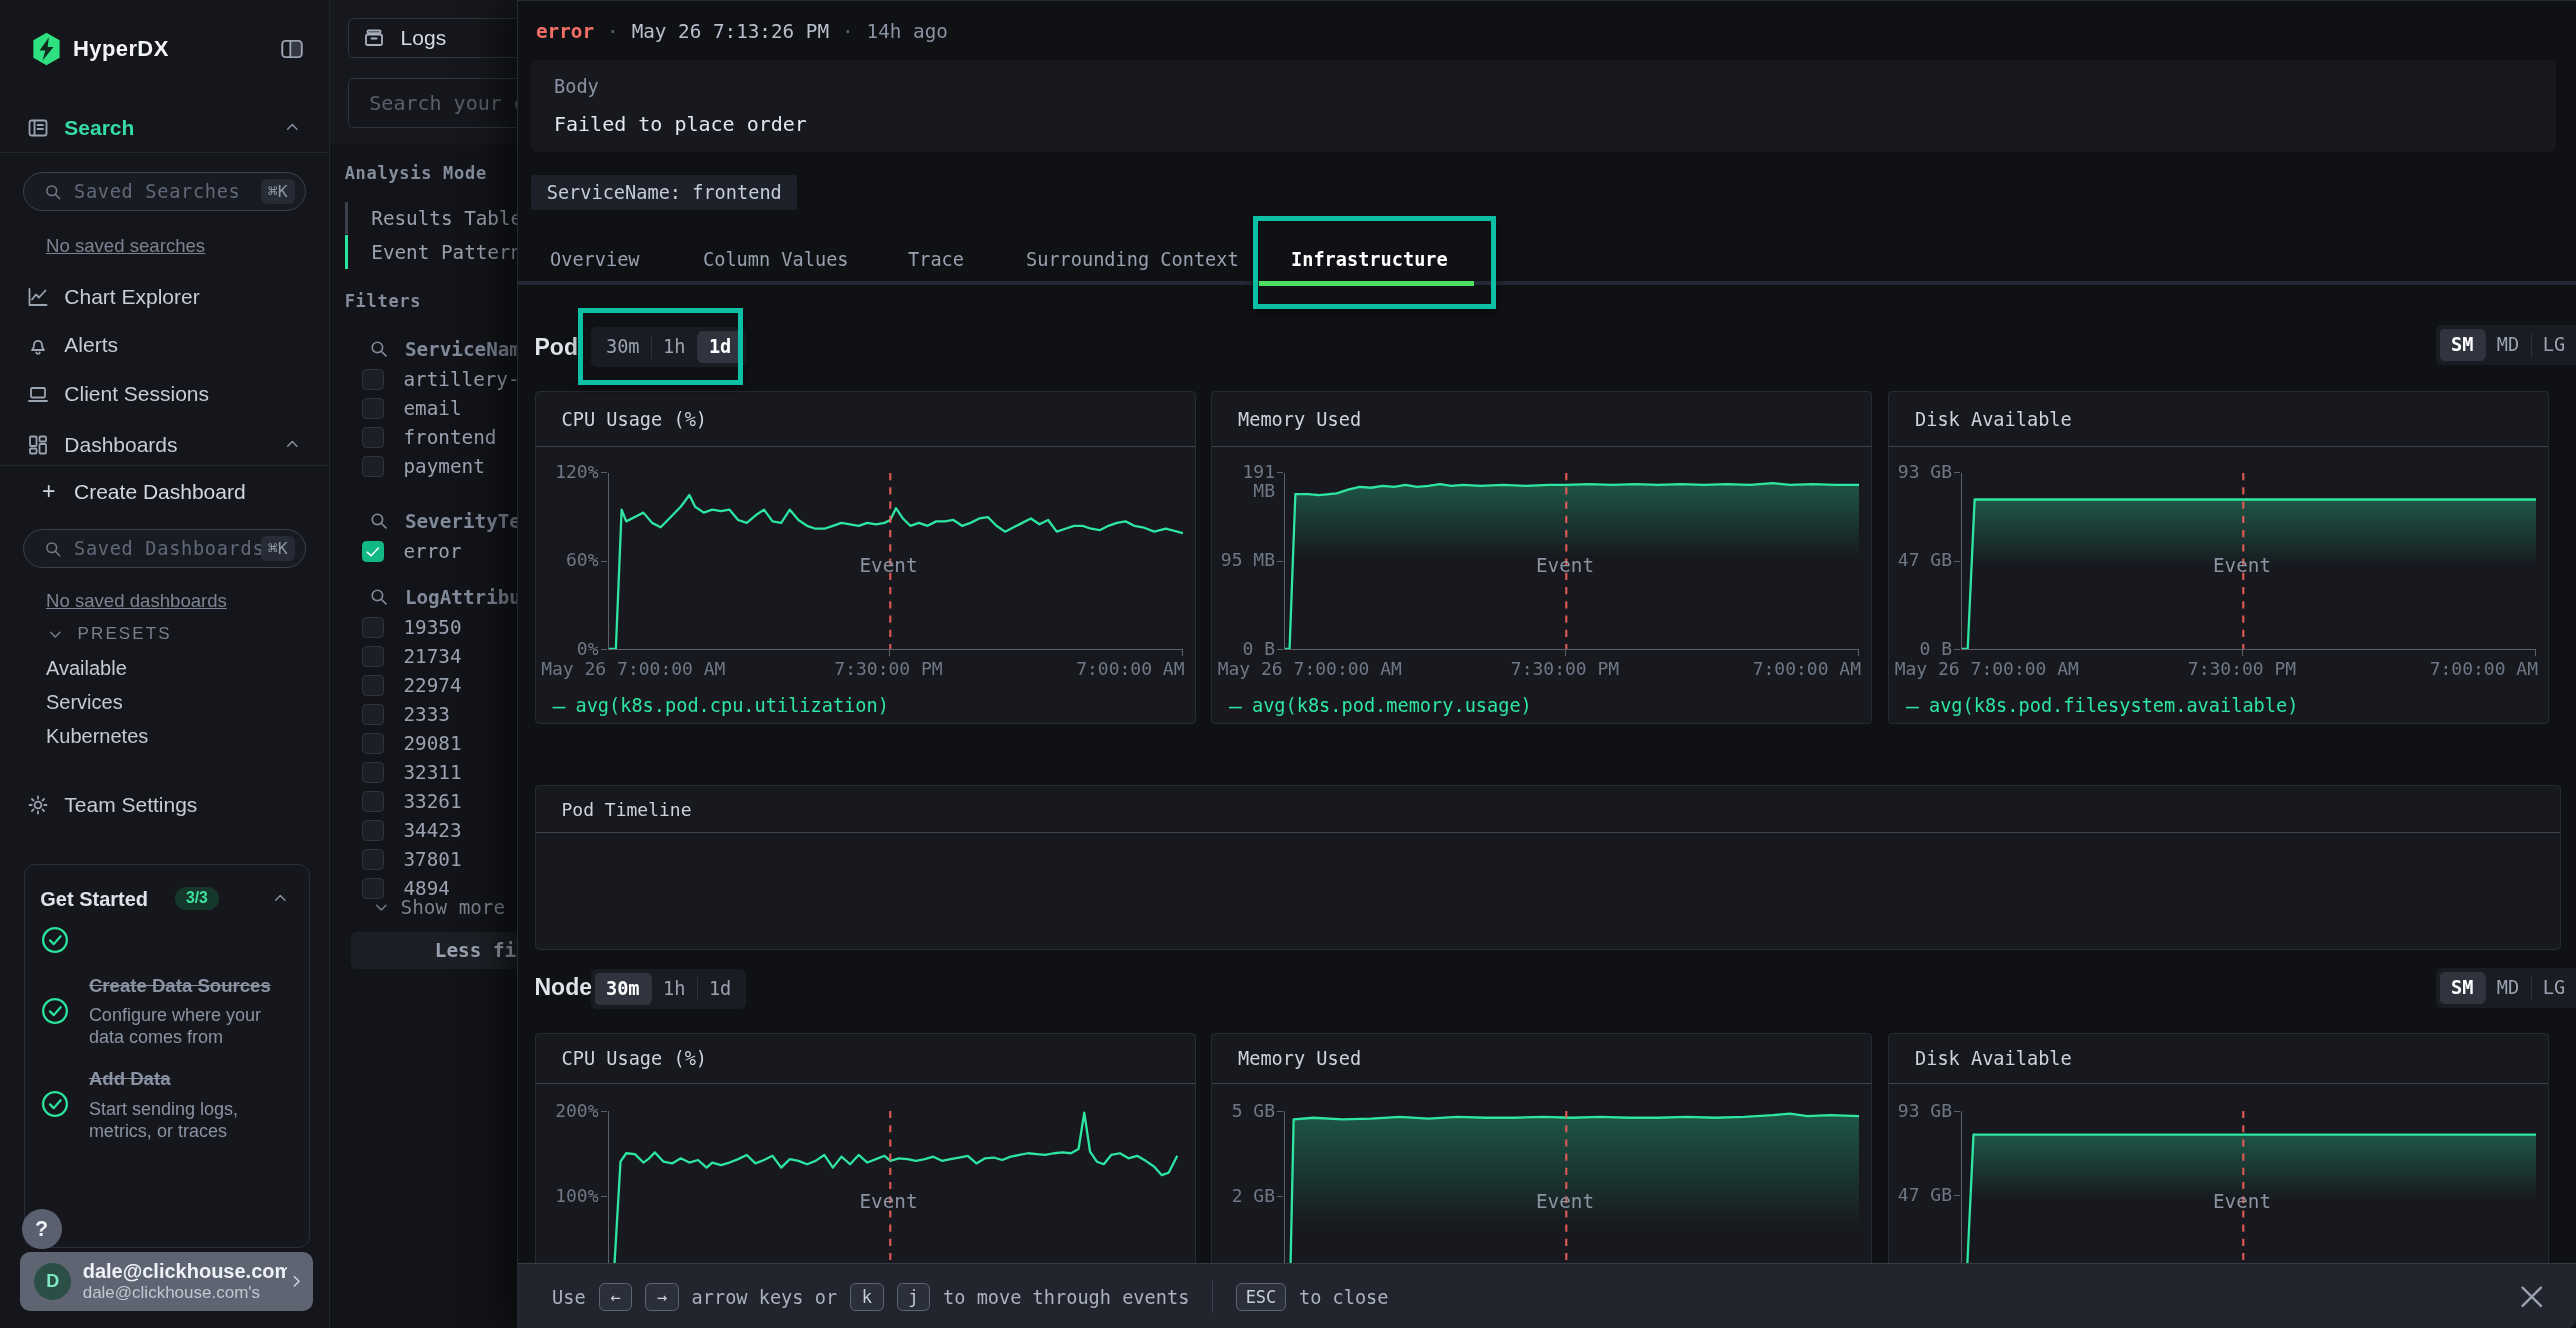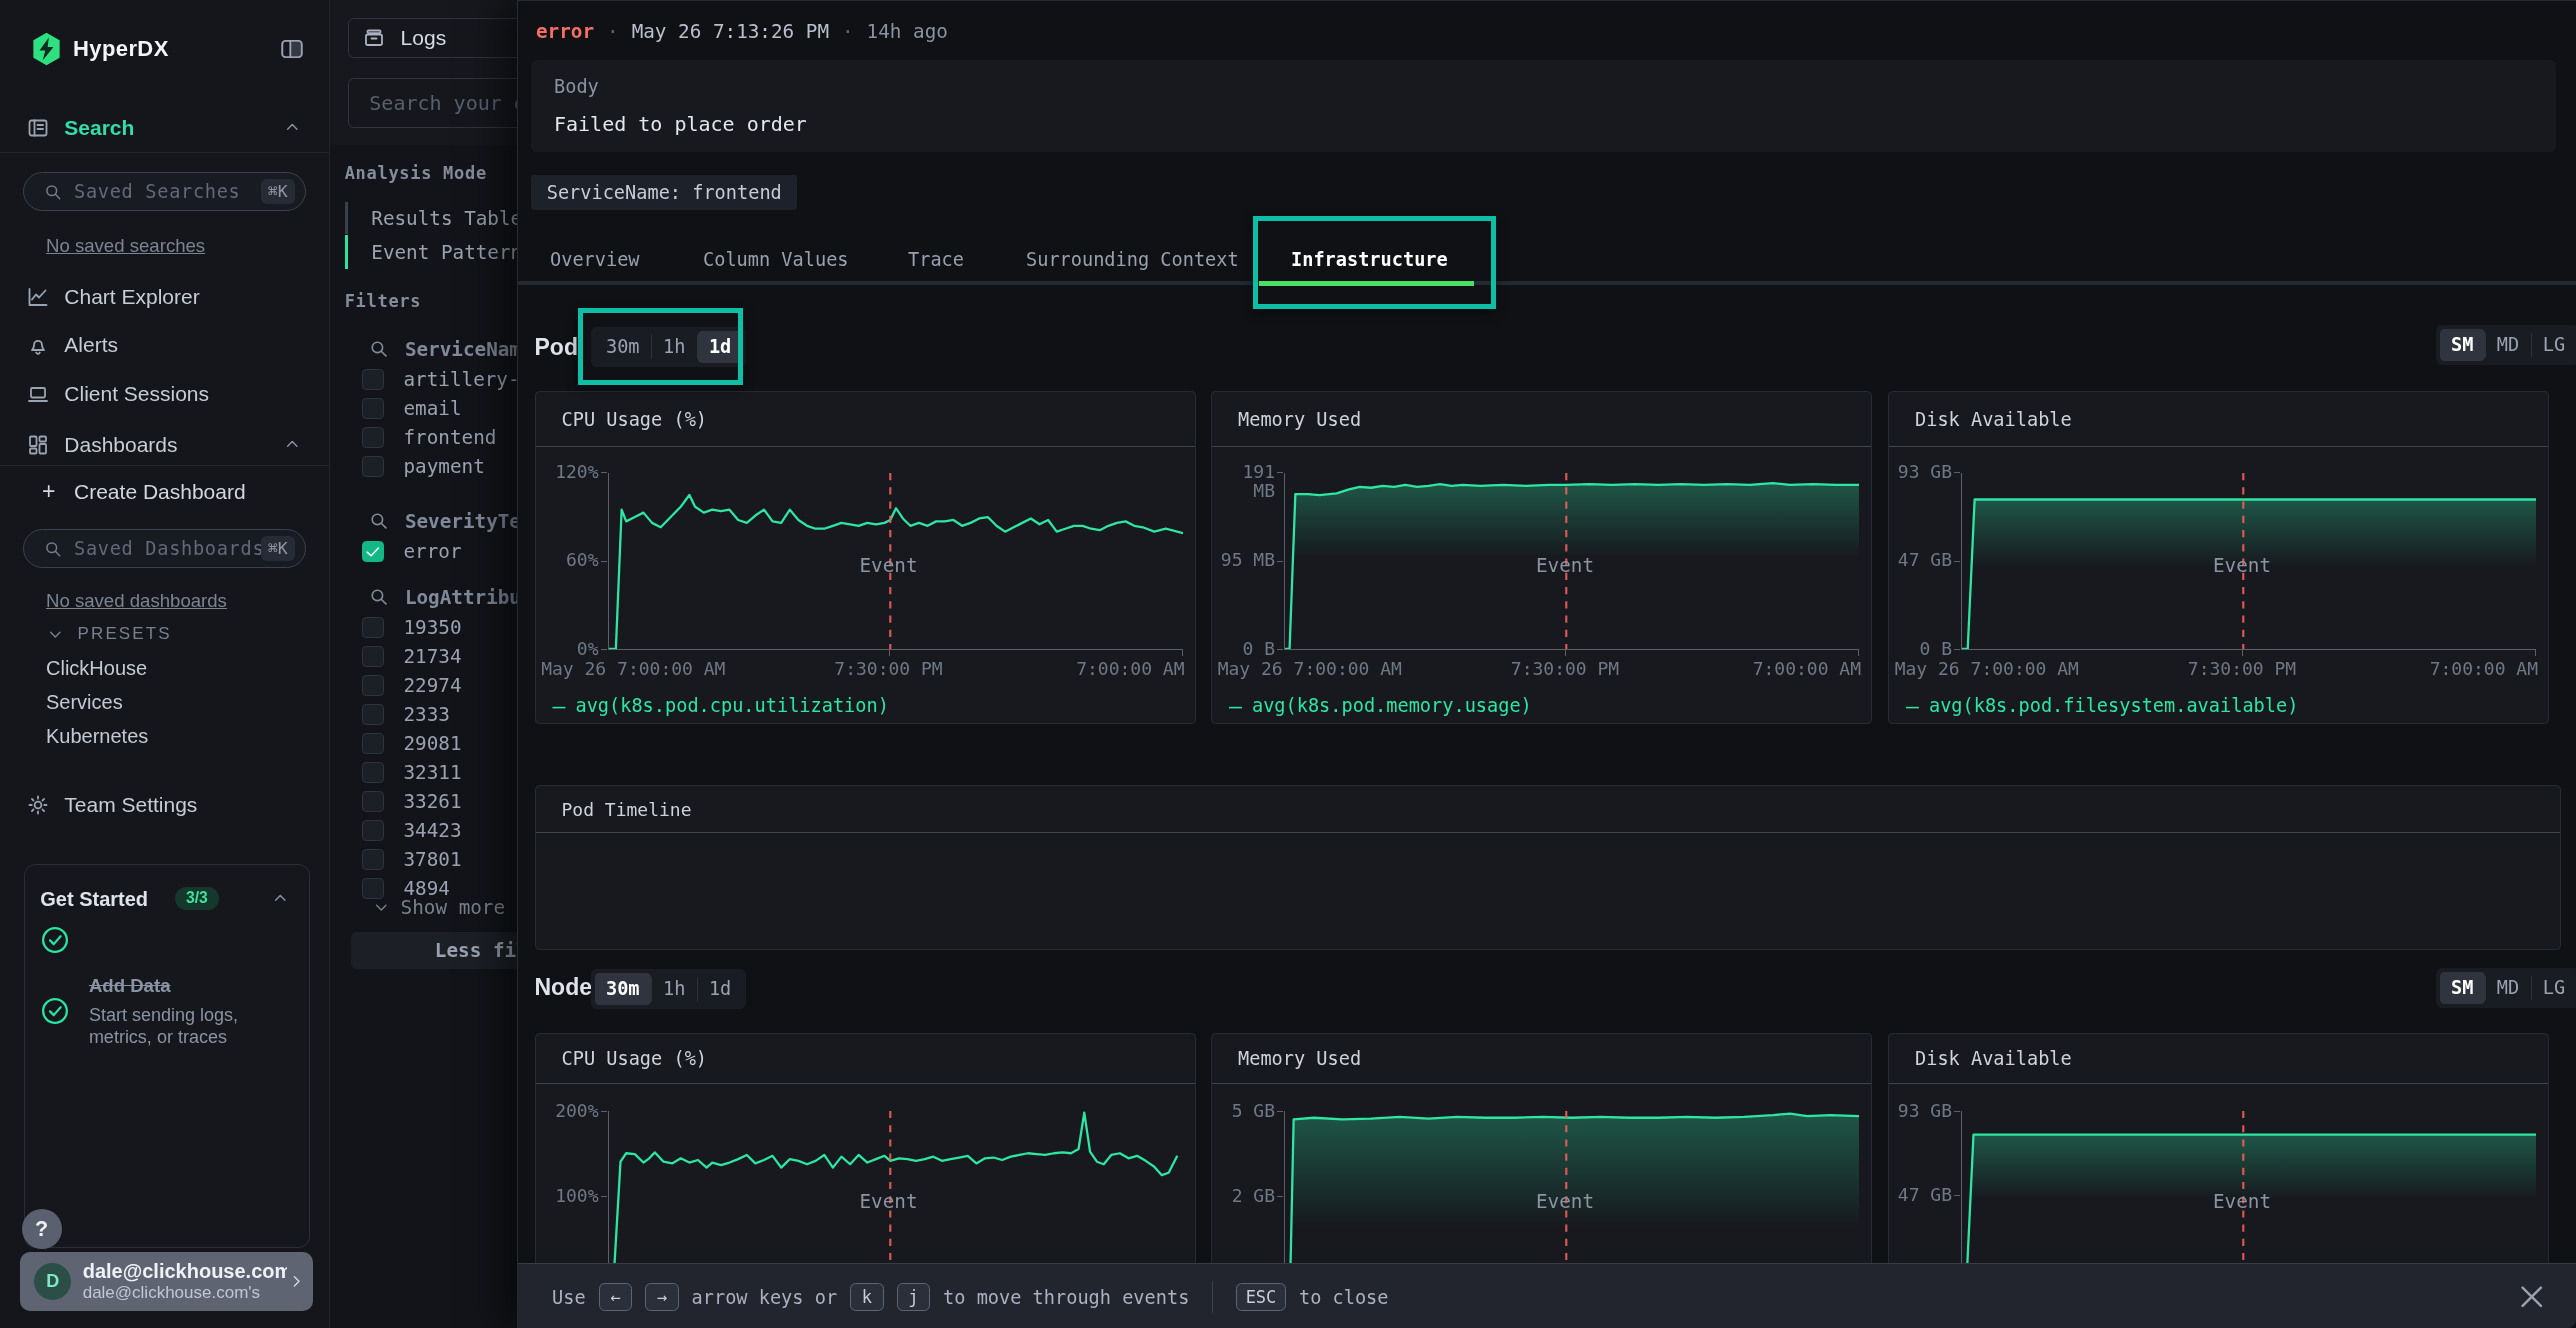--- a/index.html
+++ b/index.html
@@ -235,21 +235,21 @@
 
     <div class="abs sans" style="left:46px;top:624px;display:flex;align-items:center;color:#77808f;cursor:pointer;">
       <span style="width:18.6px;height:18.6px;" id="chev-presets-slot">
           <svg viewBox="0 0 24 24" width="100%" height="100%" fill="none" stroke="currentColor" stroke-width="1.8" stroke-linecap="round" stroke-linejoin="round">
             <polyline points="6,9.5 12,15.5 18,9.5"></polyline>
           </svg>
         </span>
       <span style="margin-left:13px;font-size:17px;letter-spacing:2.1px;">PRESETS</span>
     </div>
     <div id="preset-list">
-        <div class="preset-item sans" style="top: 657px;">ClickHouse</div>
+        <div class="preset-item sans" style="top: 657px;">Available</div>
         <div class="preset-item sans" style="top: 691px;">Services</div>
         <div class="preset-item sans" style="top: 725px;">Kubernetes</div>
       </div>
 
     <div class="nav-item sans" style="top:786px;">
       <span class="nico" id="gear-slot">
           <svg viewBox="0 0 24 24" width="100%" height="100%" fill="none" stroke="currentColor" stroke-width="1.8" stroke-linecap="round" stroke-linejoin="round">
             <circle cx="12" cy="12" r="3.4"></circle>
             <path d="M12 3.5v2.2M12 18.3v2.2M3.5 12h2.2M18.3 12h2.2M5.9 5.9l1.6 1.6M16.5 16.5l1.6 1.6M18.1 5.9l-1.6 1.6M7.5 16.5l-1.6 1.6"></path>
           </svg>
@@ -266,20 +266,32 @@
           </svg>
         </span>
       <div class="gs-items" id="gs-items">
           <div class="gs-item">
             <span class="gs-check">
               <svg viewBox="0 0 24 24" width="100%" height="100%" fill="none" stroke="currentColor" stroke-width="1.8" stroke-linecap="round" stroke-linejoin="round">
                 <circle cx="12" cy="12" r="9.5"></circle>
                 <polyline points="8,12.3 11,15.3 16.5,9"></polyline>
               </svg>
             </span>
+          </div>
+          <div class="gs-item">
+            <span class="gs-check">
+              <svg viewBox="0 0 24 24" width="100%" height="100%" fill="none" stroke="currentColor" stroke-width="1.8" stroke-linecap="round" stroke-linejoin="round">
+                <circle cx="12" cy="12" r="9.5"></circle>
+                <polyline points="8,12.3 11,15.3 16.5,9"></polyline>
+              </svg>
+            </span>
+            <div style="width: 215px;">
+              <div class="gs-item-title">Create Data Sources</div>
+              <div class="gs-item-desc">Configure where your data comes from</div>
+            </div>
           </div>
           <div class="gs-item">
             <span class="gs-check">
               <svg viewBox="0 0 24 24" width="100%" height="100%" fill="none" stroke="currentColor" stroke-width="1.8" stroke-linecap="round" stroke-linejoin="round">
                 <circle cx="12" cy="12" r="9.5"></circle>
                 <polyline points="8,12.3 11,15.3 16.5,9"></polyline>
               </svg>
             </span>
             <div style="width: 215px;">
               <div class="gs-item-title">Add Data</div>

